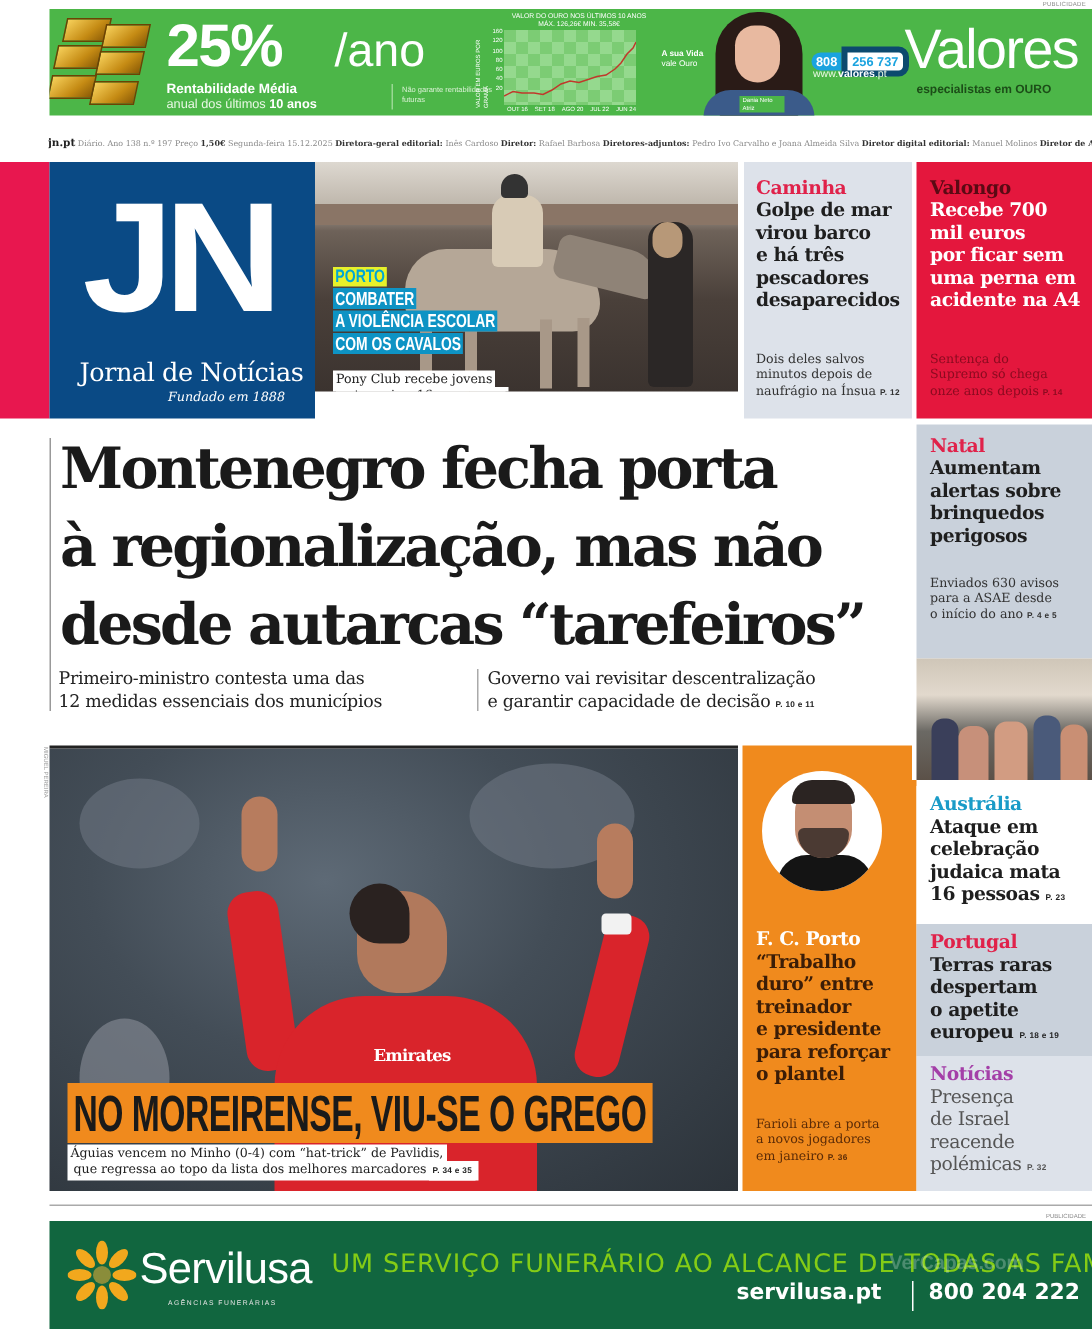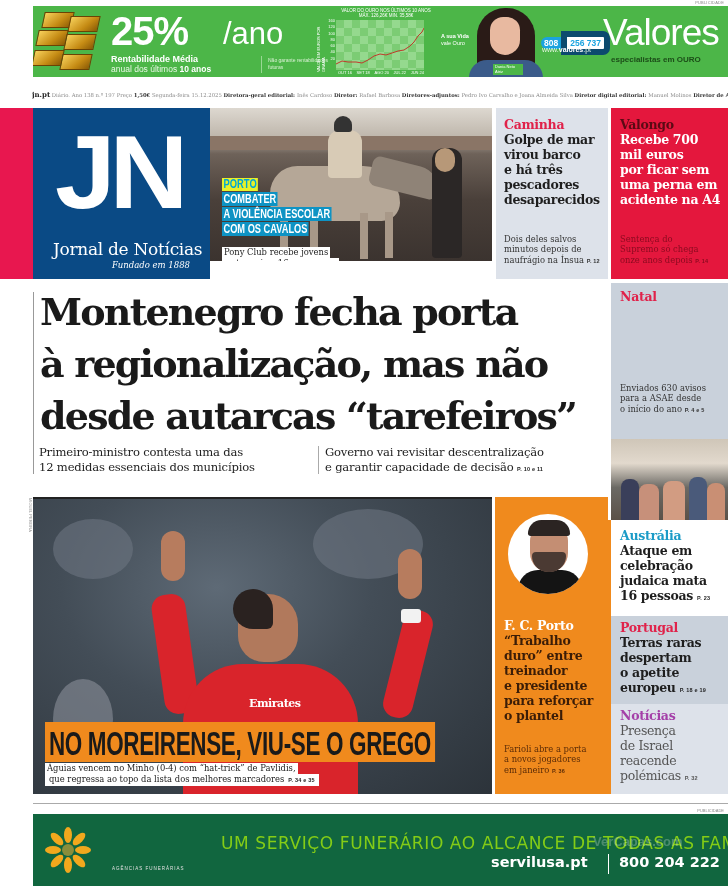--- a/index.html
+++ b/index.html
@@ -30,21 +30,21 @@
   .mini-chart svg { position: absolute; left: 20px; top: 12px; }
   .sua-vida { position: absolute; left: 408px; top: 27px; font-family: "Liberation Sans", sans-serif; font-size: 5.5px; color: #fff; line-height: 7px; }
   .sua-vida b { font-weight: bold; }
   .woman { position: absolute; left: 430px; top: 0; width: 86px; height: 71px; }
   .woman .hair { position: absolute; left: 14px; top: 2px; width: 58px; height: 72px; background: #2a1b17; border-radius: 28px 28px 10px 10px; }
   .woman .face { position: absolute; left: 27px; top: 11px; width: 30px; height: 38px; background: #e8b9a0; border-radius: 14px 14px 16px 16px; }
   .woman .shirt { position: absolute; left: 6px; top: 54px; width: 74px; height: 20px; background: #3b5b8a; border-radius: 18px 18px 0 0; }
   .woman .tag { position: absolute; left: 30px; top: 58px; width: 30px; height: 11px; background: #4cb648; font-family: "Liberation Sans", sans-serif; font-size: 4px; color: #fff; padding: 1px 2px; line-height: 4.5px; }
   .phone { position: absolute; left: 508px; top: 25px; font-family: "Liberation Sans", sans-serif; font-weight: bold; font-size: 8.5px; color: #fff; }
   .phone .num1 { display: inline-block; background: #1aa3df; border-radius: 7px 0 0 7px; padding: 1px 3px; }
-  .phone .num2 { display: inline-block; background: #ffffff; color: #1aa3df; border-radius: 0 7px 7px 0; padding: 1px 3px; border: 6px solid #0c4a6e; }
+  .phone .num2 { display: inline-block; background: #ffffff; color: #1aa3df; border-radius: 0 7px 7px 0; padding: 1px 3px; border: 4px solid #0c4a6e; }
   .www { position: absolute; left: 509px; top: 40px; font-family: "Liberation Sans", sans-serif; font-size: 7px; color: #e8f8e4; }
   .www b { color: #fff; }
   .valores { position: absolute; left: 570px; top: 7px; font-family: "Liberation Sans", sans-serif; font-size: 37px; color: #ffffff; line-height: 40px; letter-spacing: -1px; }
   .especialistas { position: absolute; left: 578px; top: 49px; font-family: "Liberation Sans", sans-serif; font-size: 8px; color: #1c4d18; font-weight: bold; }
 
   
   .imprint { position: absolute; left: 32px; top: 90px; width: 696px; white-space: nowrap; overflow: hidden; font-size: 5.3px; color: #8a8a8a; font-family: "DejaVu Serif", serif; }
   .imprint .site { font-family: "DejaVu Serif", serif; font-weight: bold; font-size: 7px; color: #222; }
   .imprint b { color: #333; }
 
@@ -258,20 +258,24 @@
 à regionalização, mas não
 desde autarcas “tarefeiros”</div>
 <div class="lead-sub" style="left:39px;top:445px">Primeiro-ministro contesta uma das
 12 medidas essenciais dos municípios</div>
 <div class="lead-sub-rule"></div>
 <div class="lead-sub" style="left:325px;top:445px"><span>Governo vai revisitar descentralização
 e garantir capacidade de decisão </span><span class="pg">P. 10 e 11</span></div>
 
 <div class="natal">
   <div class="side-kicker" style="color:#e0224a">Natal</div>
+  <div class="side-head" style="color:#1e1e1e">Aumentam
+alertas sobre
+brinquedos
+perigosos</div>
   <div class="side-sub" style="left:9px;top:100px;color:#333"><span>Enviados 630 avisos
 para a ASAE desde
 o início do ano </span><span class="pg">P. 4 e 5</span></div>
 </div>
 <div class="crowd">
   <div class="p" style="left:10px;top:40px;width:18px;height:45px;background:#3a3f5a"></div>
   <div class="p" style="left:28px;top:45px;width:20px;height:40px;background:#c7907a"></div>
   <div class="p" style="left:52px;top:42px;width:22px;height:42px;background:#d29c82"></div>
   <div class="p" style="left:78px;top:38px;width:18px;height:46px;background:#4a5a7a"></div>
   <div class="p" style="left:96px;top:44px;width:18px;height:40px;background:#c98f74"></div>
@@ -352,19 +356,20 @@
       <ellipse cx="23" cy="38" rx="4" ry="8"></ellipse>
       <ellipse cx="8" cy="23" rx="8" ry="4"></ellipse>
       <ellipse cx="38" cy="23" rx="8" ry="4"></ellipse>
       <ellipse cx="12" cy="12" rx="4" ry="8" transform="rotate(-45 12 12)"></ellipse>
       <ellipse cx="34" cy="34" rx="4" ry="8" transform="rotate(-45 34 34)"></ellipse>
       <ellipse cx="34" cy="12" rx="4" ry="8" transform="rotate(45 34 12)"></ellipse>
       <ellipse cx="12" cy="34" rx="4" ry="8" transform="rotate(45 12 34)"></ellipse>
     </g>
     <circle cx="23" cy="23" r="6" fill="#8a8d3a"></circle>
   </svg>
+  <div class="servilusa">Servilusa</div>
   <div class="agencias">AGÊNCIAS FUNERÁRIAS</div>
   <div class="slogan1">UM SERVIÇO FUNERÁRIO AO ALCANCE DE TODAS AS FAMÍLIAS</div>
   <div class="site2">servilusa.pt</div>
   <div class="pipe"></div>
   <div class="tel">800 204 222</div>
   <div class="watermark">VerCapas.com</div>
 </div>
 
 </body></html>

